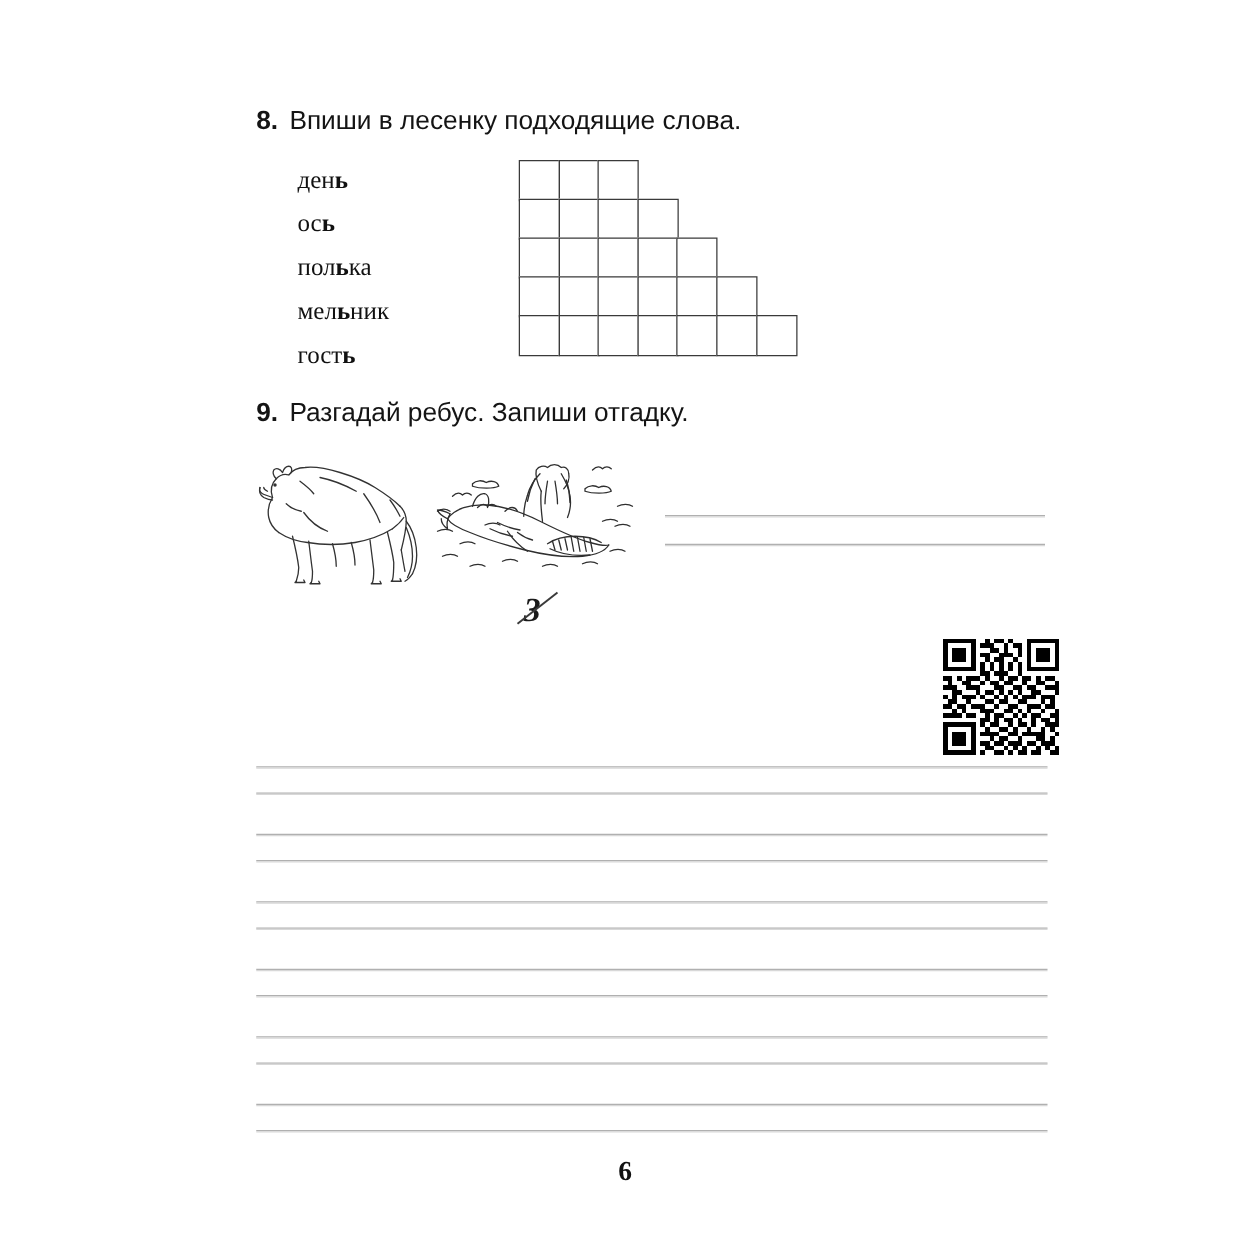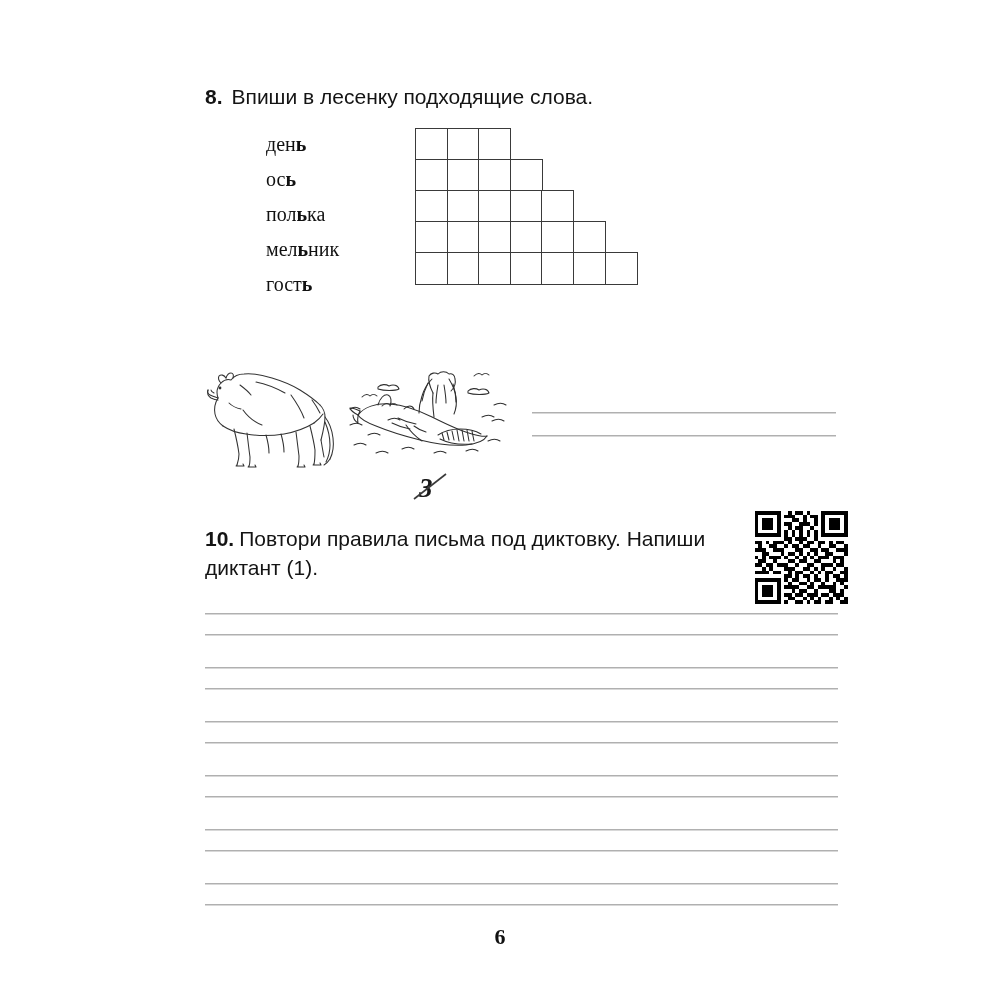--- a/index.html
+++ b/index.html
@@ -54,21 +54,20 @@
     left: 238px;
     top: 127px;
     font-family: "Liberation Serif", serif;
     font-size: 20px;
     color: #111111;
   }
   .word-item {
     height: 35px;
     line-height: 35px;
     white-space: pre;
-    margin-left: 28px;
   }
   .word-item b { font-weight: bold; }
 
   
   #ladder-grid {
     position: absolute;
     left: 415px;
     top: 128px;
   }
   .ladder-row {
@@ -192,20 +191,21 @@
         <div class="ladder-cell"></div>
         <div class="ladder-cell"></div>
         <div class="ladder-cell"></div>
         <div class="ladder-cell"></div>
         <div class="ladder-cell"></div>
         <div class="ladder-cell"></div>
         <div class="ladder-cell"></div>
       </div>
     </div>
 
+  <div class="ex-heading" id="heading-9"><span class="ex-num">9.</span><span class="ex-text">Разгадай ребус. Запиши отгадку.</span></div>
 
   <svg id="rebus-horse" viewBox="0 0 152 112">
     <g fill="none" stroke="#333333" stroke-width="1.05" stroke-linecap="round" stroke-linejoin="round">
       <path d="M22 36 C20 30 21 25 25 21 C28 18 32 17 35 18 C38 14 43 12 48 12 C56 11 66 13 76 16 C86 19 96 23 104 28 C112 33 119 38 124 43"></path>
       <path d="M124 43 C127 46 129 50 129 55 C129 62 127 70 125 78"></path>
       <path d="M22 36 C19 41 18 47 19 52 C20 57 23 61 27 64"></path>
       <path d="M27 64 C33 68 41 71 50 72 C62 74 76 74 88 72 C99 70 110 66 118 61"></path>
       <path d="M118 61 C122 58 125 55 127 52"></path>
       <path d="M25 21 C23 19 22 16 23 14 C25 12 28 13 30 16"></path>
       <path d="M30 16 C31 13 33 11 35 11 C37 11 38 13 37 16"></path>
@@ -292,21 +292,20 @@
   </svg>
 
   <svg id="rebus-crossed-three" viewBox="0 0 46 34">
     <text x="11" y="27" font-family="'Liberation Serif', serif" font-style="italic" font-weight="bold" font-size="27" fill="#1a1a1a">3</text>
     <line x1="6" y1="29" x2="38" y2="4" stroke="#3a3a3a" stroke-width="1.6"></line>
   </svg>
 
   <div class="rule-line answer-rule" style="top:412px;"></div>
   <div class="rule-line answer-rule" style="top:435px;"></div>
 
-  <div class="ex-heading" id="heading-10"><span class="ex-num">10.</span><span class="ex-text">Повтори правила письма под диктовку. Напиши диктант (1).</span></div>
 
   <div id="qr-code">
       <svg viewBox="0 0 25 25" width="94" height="93" shape-rendering="crispEdges">
         <rect width="25" height="25" fill="#ffffff"></rect>
         <rect x="0" y="0" width="1" height="1" fill="#000000"></rect>
         <rect x="1" y="0" width="1" height="1" fill="#000000"></rect>
         <rect x="2" y="0" width="1" height="1" fill="#000000"></rect>
         <rect x="3" y="0" width="1" height="1" fill="#000000"></rect>
         <rect x="4" y="0" width="1" height="1" fill="#000000"></rect>
         <rect x="5" y="0" width="1" height="1" fill="#000000"></rect>

